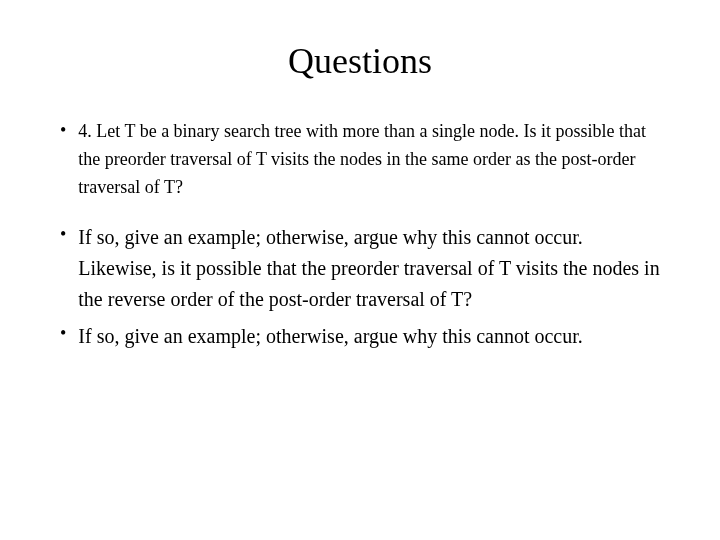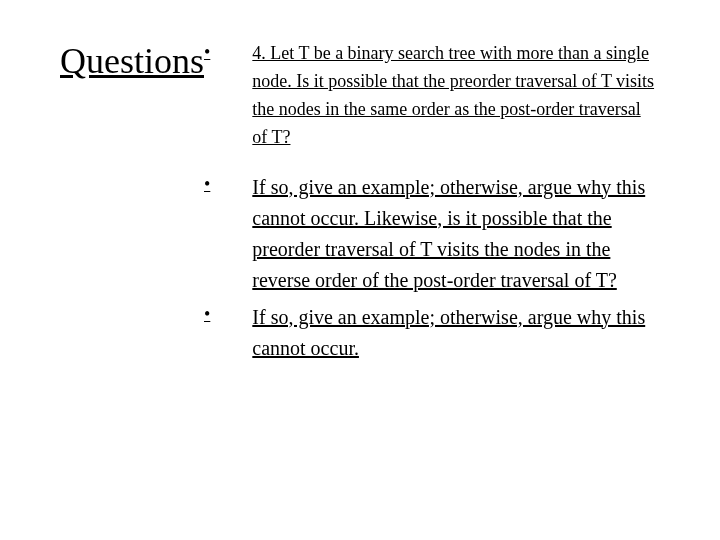--- a/index.html
+++ b/index.html
@@ -14,22 +14,21 @@
       background-color: #ffffff;
       font-family: Georgia, 'Times New Roman', serif;
       overflow: hidden;
     }
 
     .page {
       width: 720px;
       height: 471px;
       padding: 40px 60px 40px 60px;
       display: flex;
-      flex-direction: row;
-      text-decoration: underline;
+      flex-direction: column;
     }
 
     .title {
       text-align: center;
       font-size: 36px;
       font-weight: normal;
       font-family: Georgia, 'Times New Roman', serif;
       margin-bottom: 36px;
       color: #000000;
     }
@@ -52,21 +51,20 @@
       margin-right: 12px;
       margin-top: 2px;
       flex-shrink: 0;
       color: #000000;
     }
 
     .bullet-text {
       font-size: 18px;
       line-height: 1.55;
       color: #000000;
-      margin-left: 30px;
     }
 
     .sub-bullets {
       margin-left: 0;
     }
 
     .sub-bullet-item {
       display: flex;
       align-items: flex-start;
       margin-bottom: 6px;

